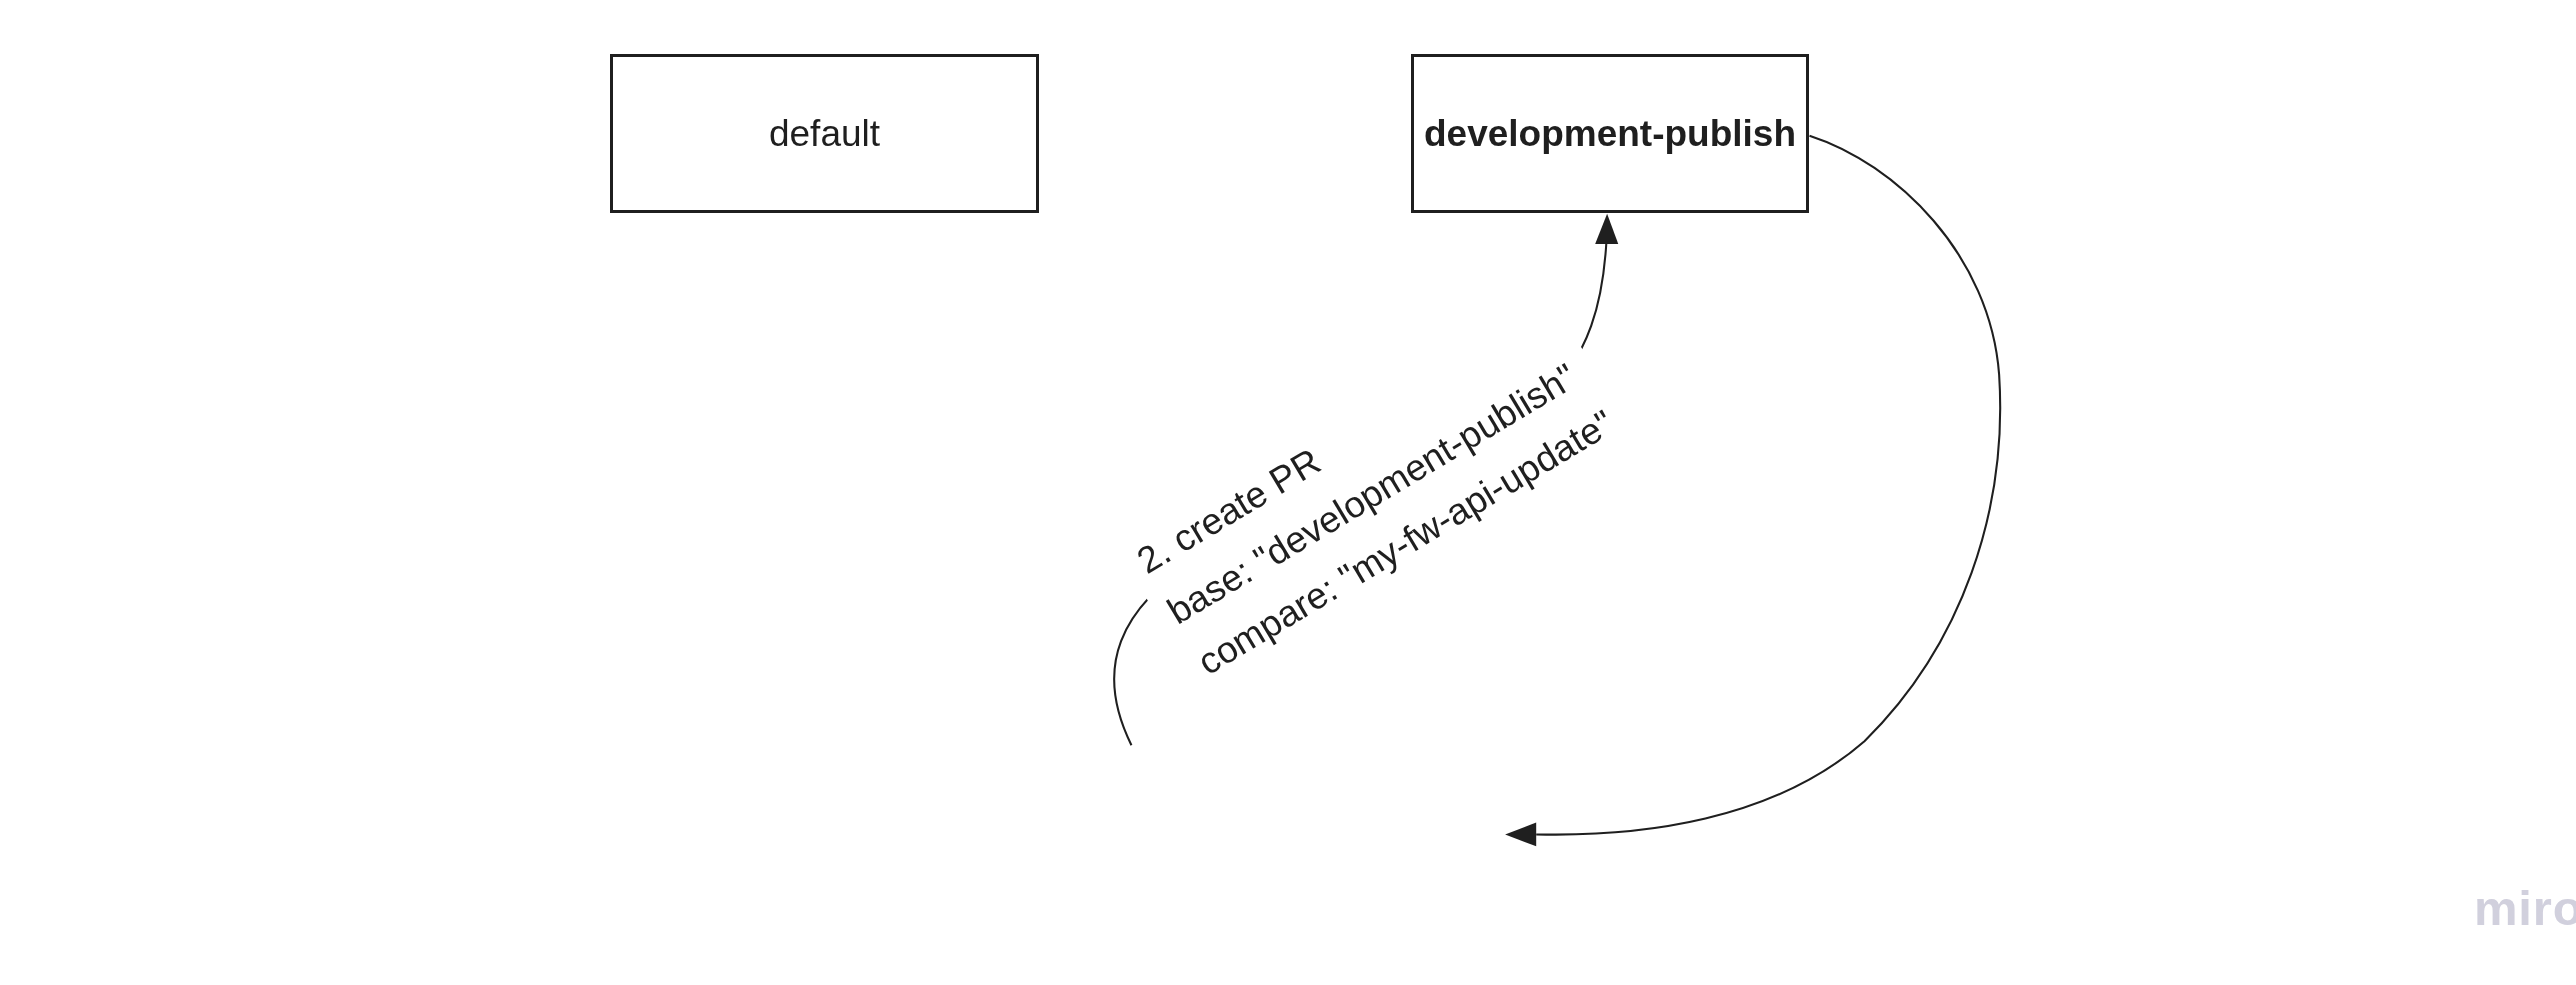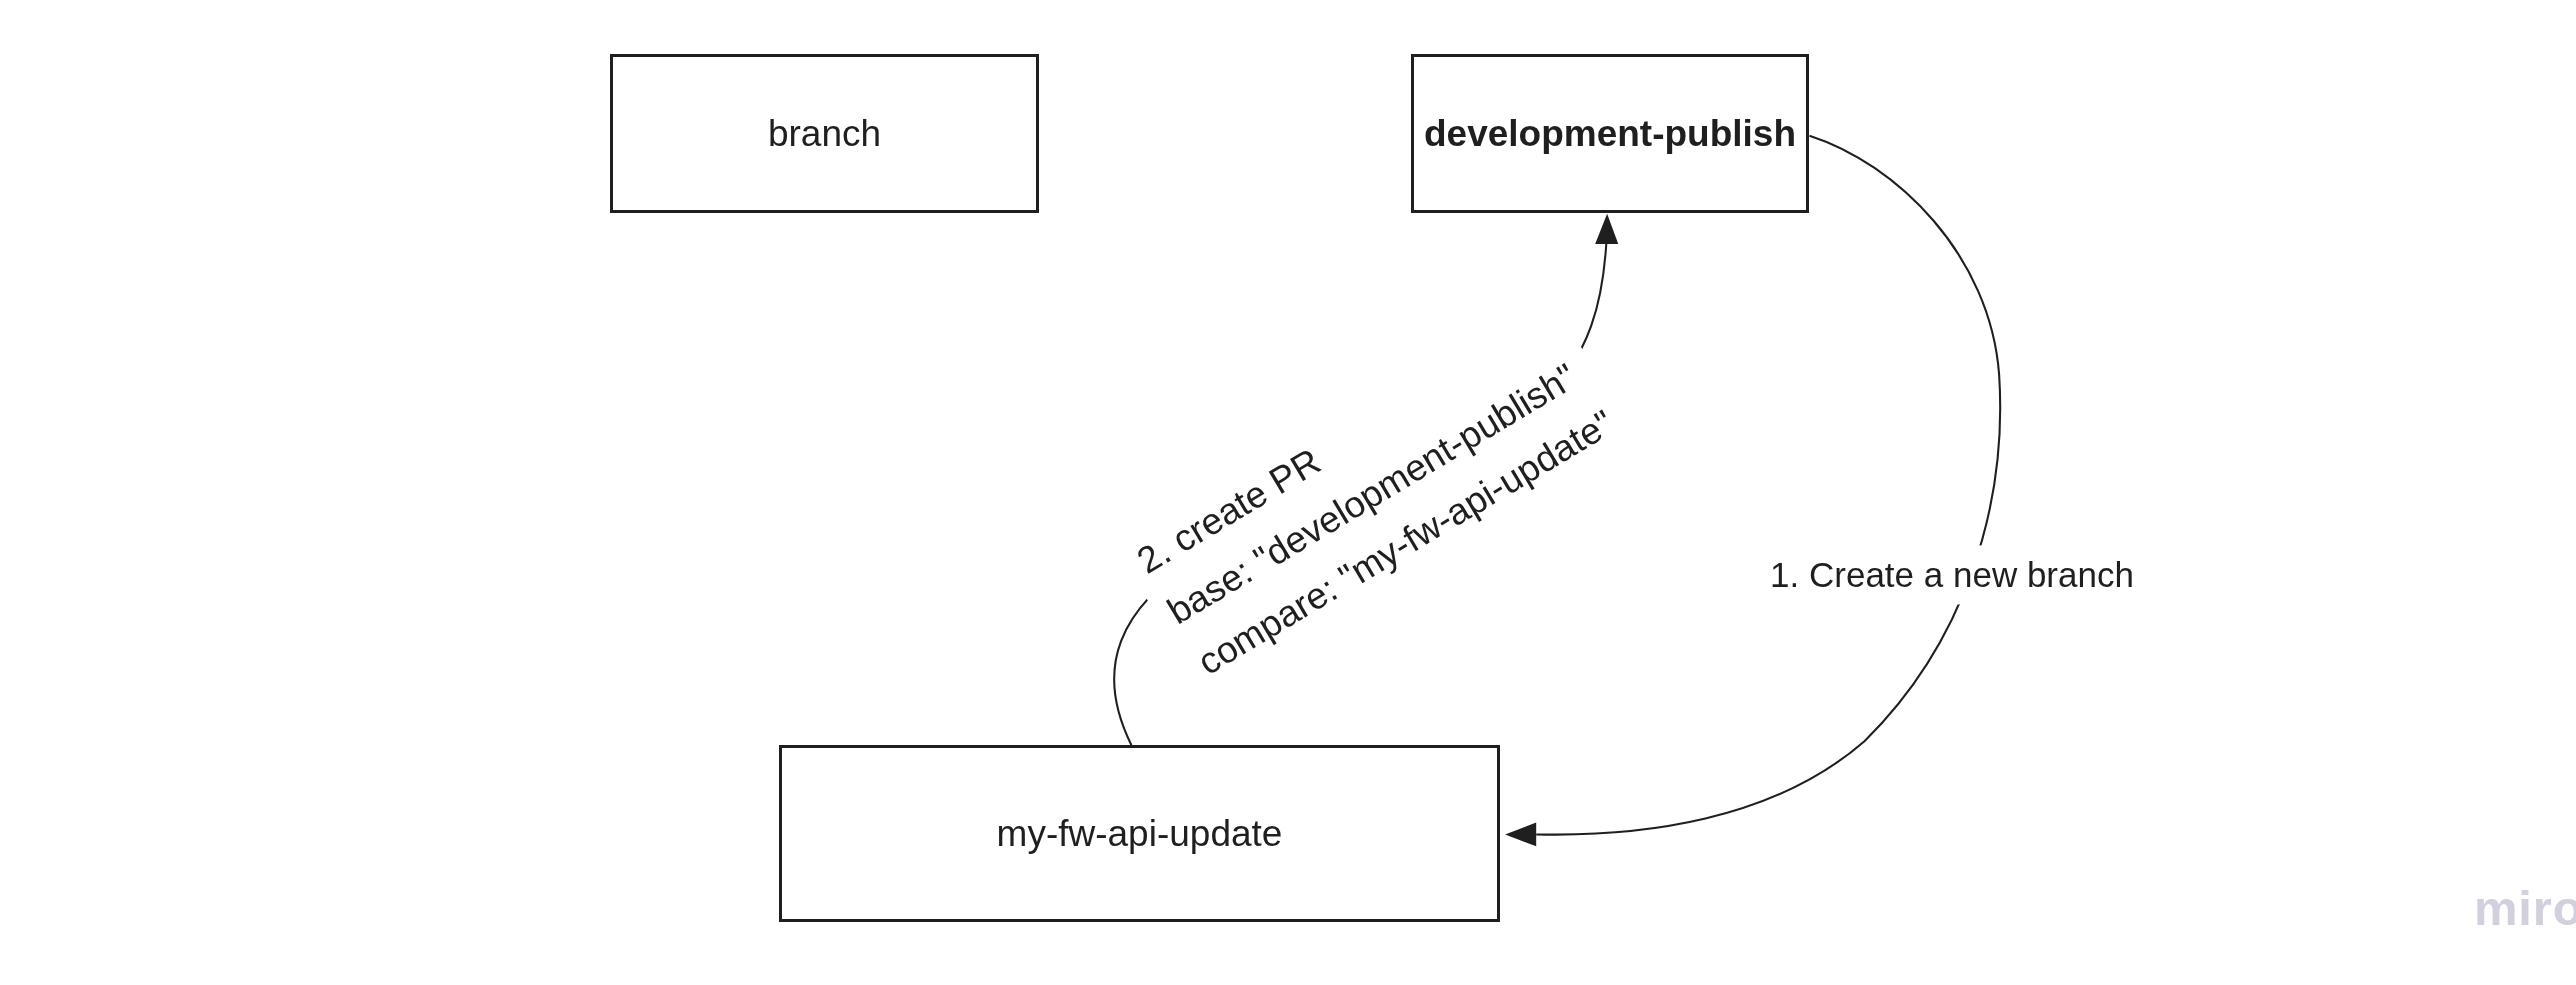--- a/index.html
+++ b/index.html
@@ -69,32 +69,28 @@
       <polygon class="head" points="1889,1047 1928,1032 1928,1062"></polygon>
     </g>
 
     <g>
       <path class="edge" d="M 1420 935 C 1372 838, 1405 762, 1505 700 C 1660 607, 1830 585, 1930 505 C 1998 450, 2012 370, 2016 305"></path>
       <polygon class="head" points="2017,268 2002,306 2031,306"></polygon>
     </g>
   </svg>
 
   <div class="node node-publish">
-    <span class="tline">branch</span>
+    <span class="tline">default</span>
   </div>
 
   <div class="node node-dev-publish">
     <span class="tline">development-publish</span>
   </div>
 
-  <div class="node node-my-fw">
-    <span class="tline">my-fw-api-update</span>
-  </div>
 
-  <div class="edge-label edge-label-branch">1. Create a new branch</div>
 
   <div class="edge-label edge-label-pr">
     <span class="tline">2. create PR</span>
     <span class="tline">base: "development-publish"</span>
     <span class="tline">compare: "my-fw-api-update"</span>
   </div>
 
   <div class="watermark">miro</div>
 
 </div>

